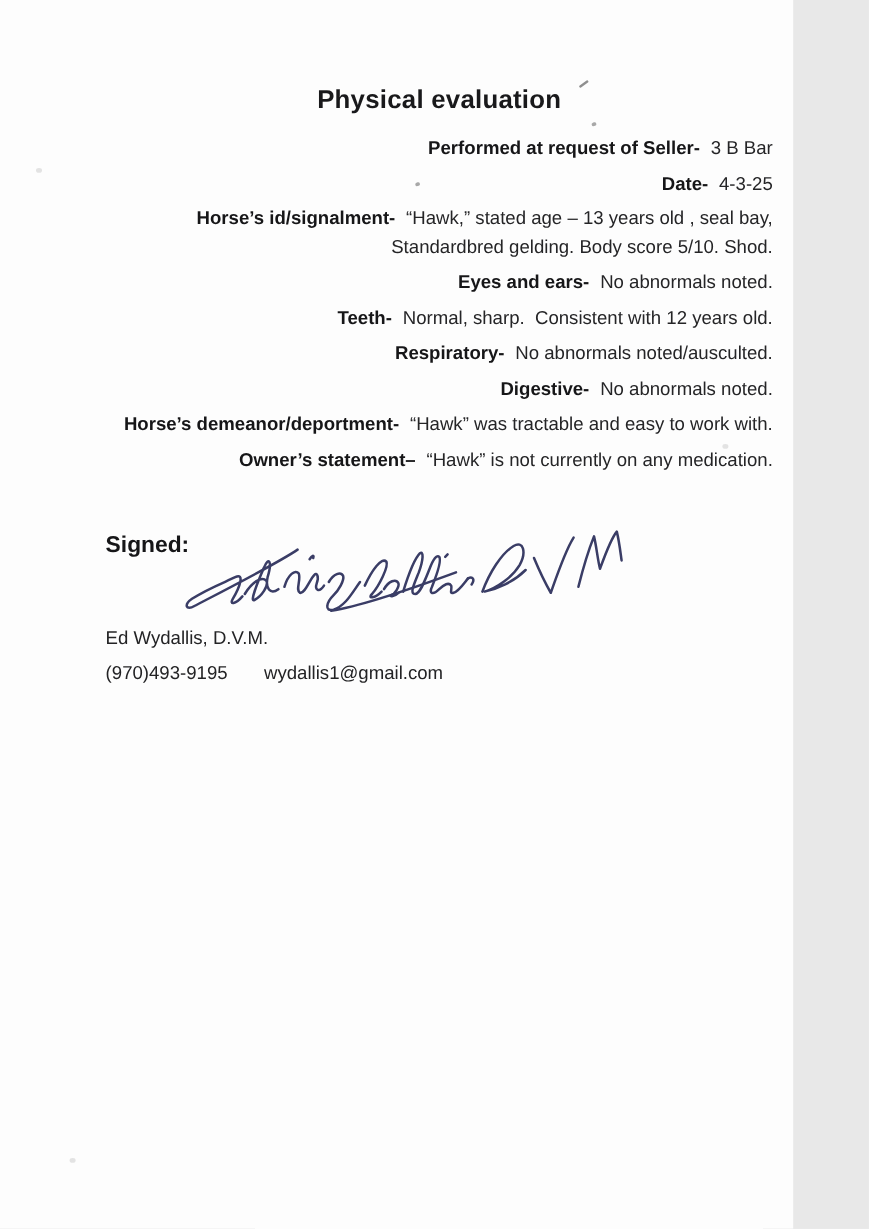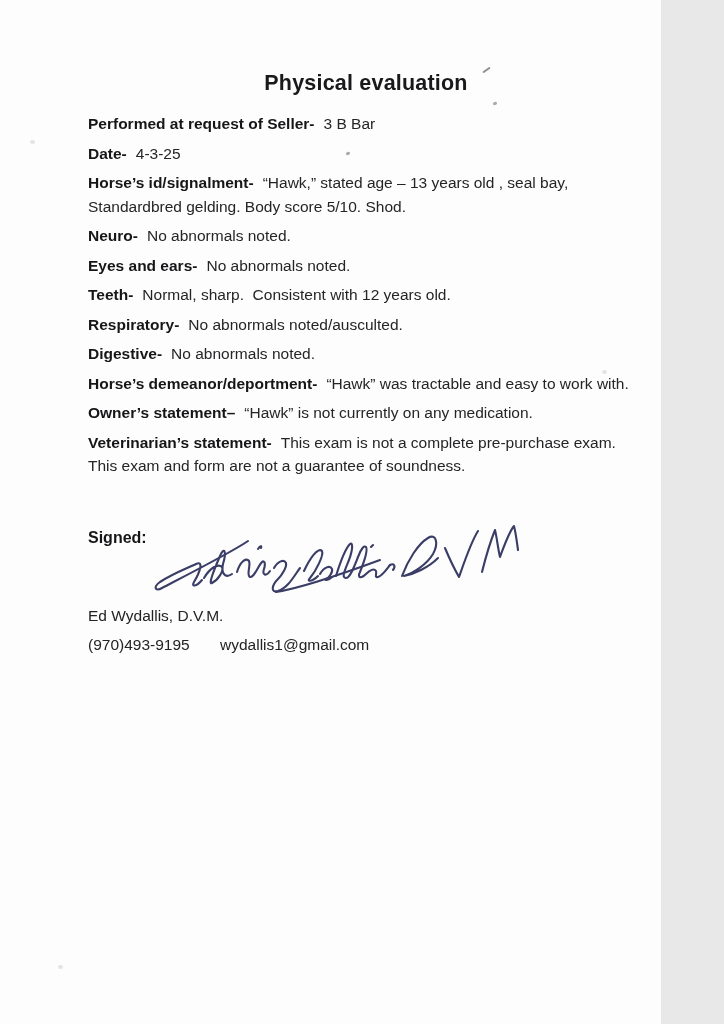--- a/index.html
+++ b/index.html
@@ -28,34 +28,35 @@
     font-size: 21.5px;
     line-height: 26px;
     font-weight: 700;
     color: #19191b;
     letter-spacing: 0.2px;
   }
   .field {
     margin: 0 0 6px 0;
     font-size: 15.5px;
     line-height: 23.5px;
+    text-align: right;
   }
   .field .label {
     font-weight: 700;
     color: #161618;
   }
   .field .value {
     margin-left: 9px;
     white-space: pre-wrap;
     color: #252527;
   }
   .signature-row {
     position: relative;
     margin-top: 48px;
-    font-size: 16px;
+    font-size: 19px;
     line-height: 24px;
     height: 24px;
   }
   .signature-row .label {
     font-weight: 700;
     color: #161618;
   }
   .signature-svg {
     position: absolute;
     left: 52px;
@@ -94,23 +95,20 @@
   <p class="field">
     <span class="label">Date-</span><span class="value">4-3-25</span>
   </p>
 
   <p class="field">
     <span class="label">Horse’s id/signalment-</span><span class="value">“Hawk,” stated age – 13 years old , seal bay, Standardbred gelding. Body score 5/10. Shod.</span>
   </p>
 
 
 
-  <p class="field">
-    <span class="label">Neuro-</span><span class="value">No abnormals noted.</span>
-  </p>
 
   <p class="field">
     <span class="label">Eyes and ears-</span><span class="value">No abnormals noted.</span>
   </p>
 
   <p class="field">
     <span class="label">Teeth-</span><span class="value">Normal, sharp.  Consistent with 12 years old.</span>
   </p>
 
   <p class="field">
@@ -125,23 +123,20 @@
 
   <p class="field">
     <span class="label">Horse’s demeanor/deportment-</span><span class="value">“Hawk” was tractable and easy to work with.</span>
   </p>
 
 
   <p class="field">
     <span class="label">Owner’s statement–</span><span class="value">“Hawk” is not currently on any medication.</span>
   </p>
 
-  <p class="field">
-    <span class="label">Veterinarian’s statement-</span><span class="value">This exam is not a complete pre-purchase exam.  This exam and form are not a guarantee of soundness.</span>
-  </p>
 </div>
 
     <div class="signature-row">
       <span class="label">Signed:</span>
       <svg class="signature-svg" width="380" height="95" viewBox="0 0 380 95" fill="none" stroke="#3a3d66" stroke-width="2.1" stroke-linecap="round" stroke-linejoin="round">
 
         <path d="M108,25 C92,36 45,60 22,72 C15,76 13,71 20,66 C34,57 48,52 56,48 C64,44 60,56 54,66 C51,71 56,71 62,64"></path>
         <path d="M64,62 C70,52 78,47 82,51 C84,55 78,64 72,67 C68,69 74,54 80,40 C84,30 87,35 83,48 C81,57 85,63 92,58"></path>
 
         <path d="M97,56 C100,46 106,41 109,45 C111,50 106,59 110,61 C114,62 118,50 122,46 C124,44 126,47 124,53 C122,59 126,61 130,55"></path>

